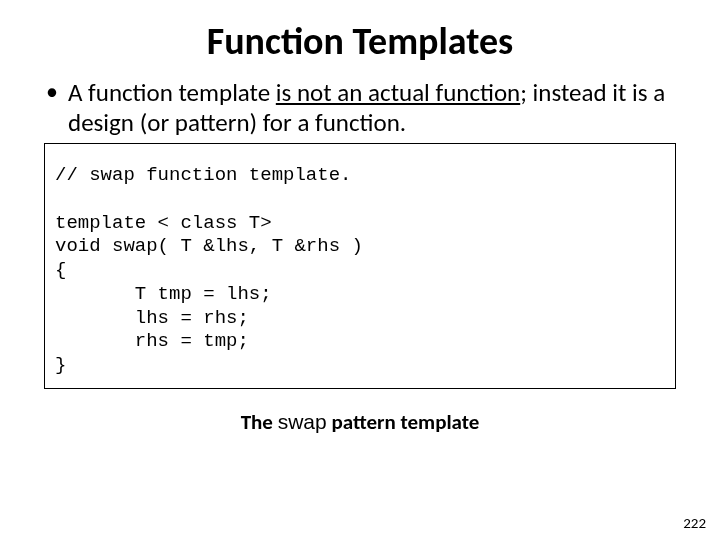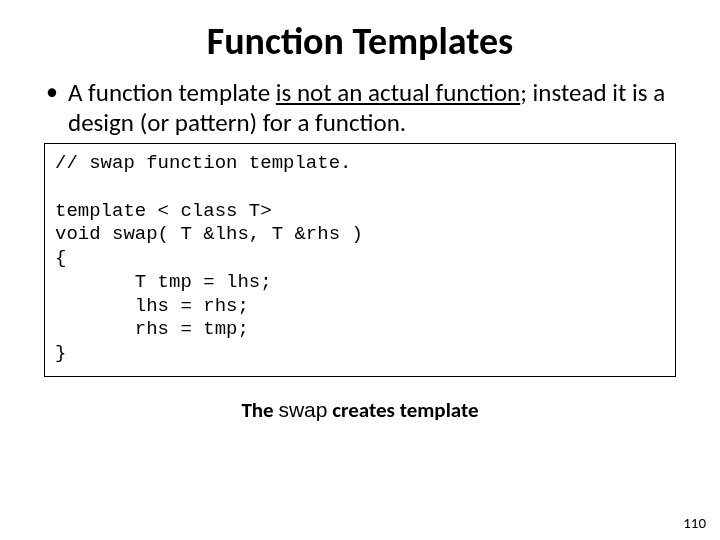--- a/index.html
+++ b/index.html
@@ -41,21 +41,21 @@
     content: "•";
     position: absolute;
     left: -22px;
     top: 0;
     font-size: 24px;
   }
   .underline { text-decoration: underline; }
   .code-box {
     border: 1px solid #000;
     margin: 6px 4px 0 4px;
-    padding: 8px 10px 10px 10px;
+    padding: 20px 10px 10px 10px;
     font-family: "Courier New", Courier, monospace;
     font-size: 19px;
     line-height: 1.25;
     white-space: pre;
   }
   .caption {
     text-align: center;
     font-size: 21px;
     font-weight: 700;
     margin-top: 20px;
@@ -88,18 +88,18 @@
 
 template &lt; class T&gt;
 void swap( T &amp;lhs, T &amp;rhs )
 {
        T tmp = lhs;
        lhs = rhs;
        rhs = tmp;
 }</div>
 
   <div class="caption">
-    <span>The </span><span class="mono">swap</span><span> creates template</span>
+    <span>The </span><span class="mono">swap</span><span> pattern template</span>
   </div>
 
-  <div class="page-number">110</div>
+  <div class="page-number">222</div>
 
 </div>
 
 </body></html>

